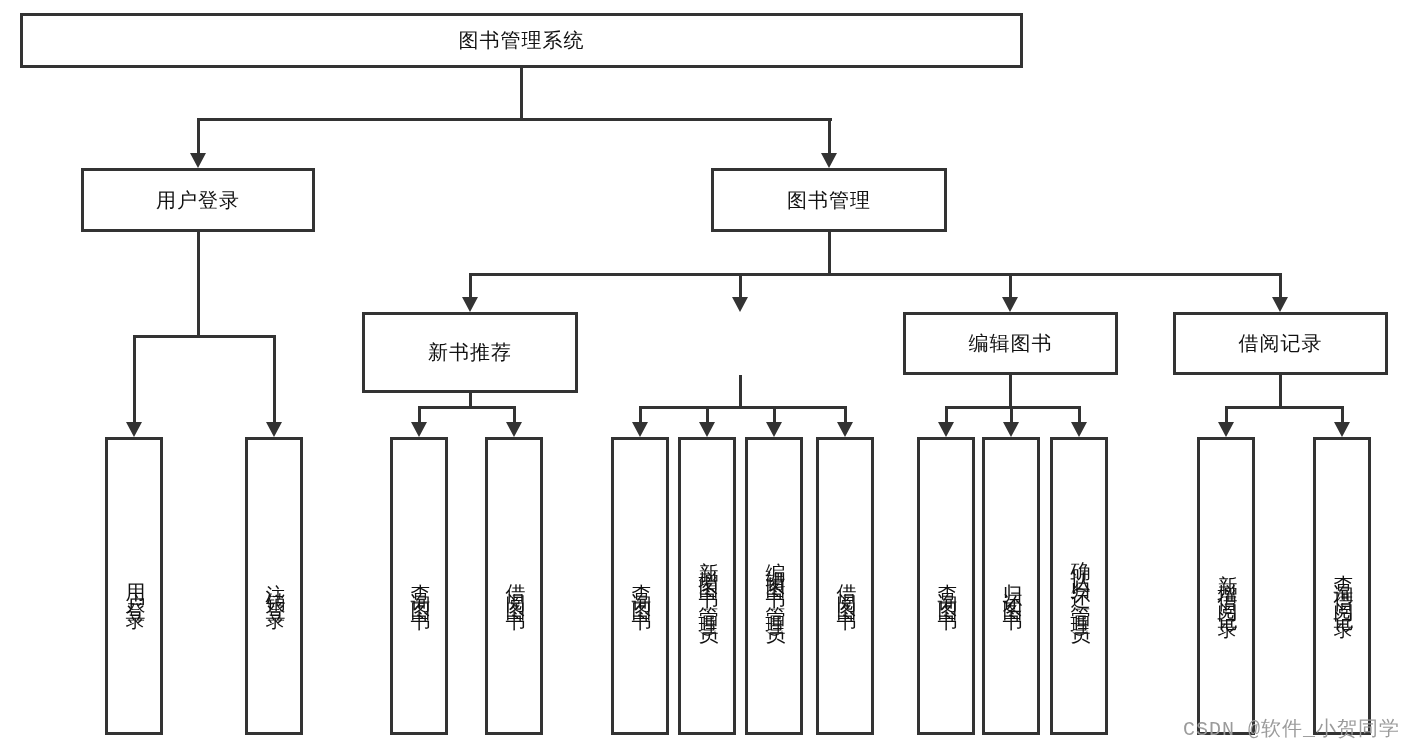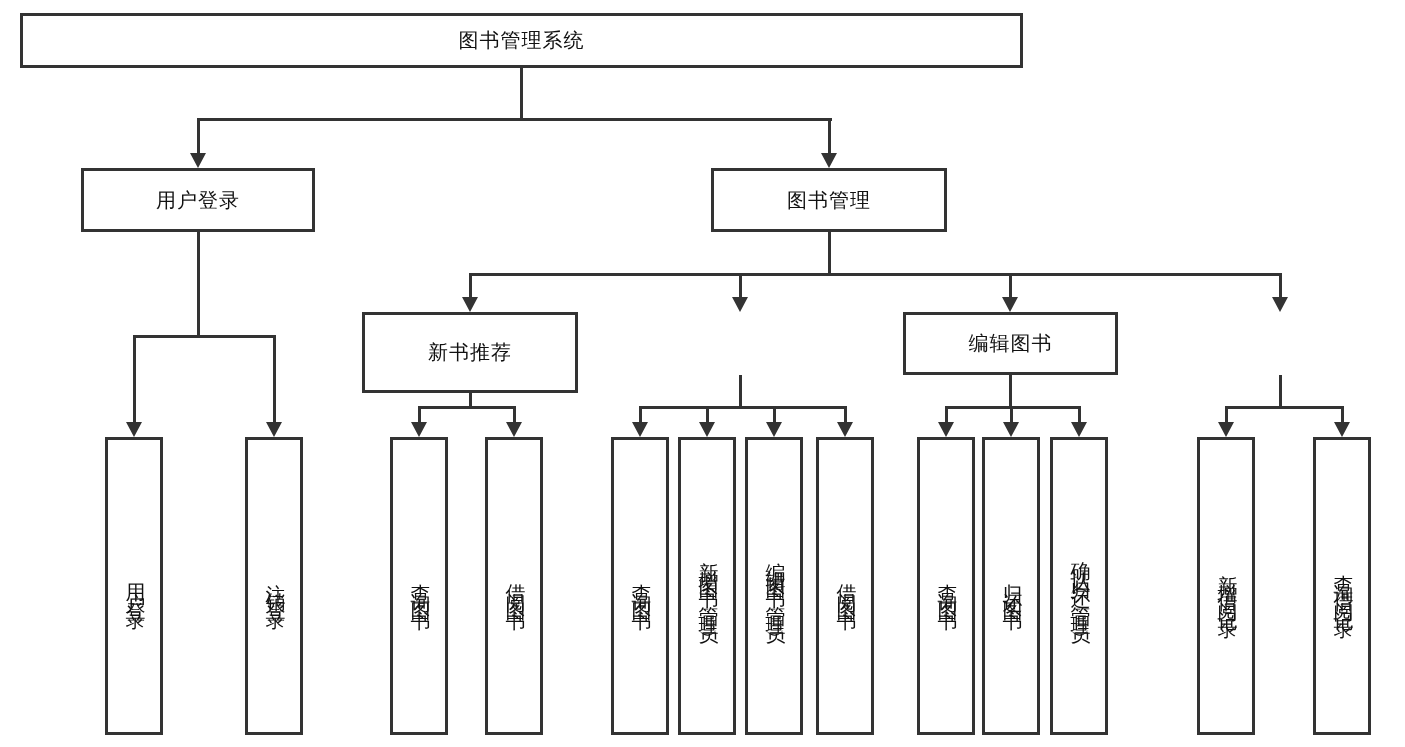--- a/index.html
+++ b/index.html
@@ -89,20 +89,21 @@
 
   <div class="vline" style="left:827.5px; top:232px; height:41px;"></div>
   <div class="hline" style="left:468.5px; top:273px; width:813px;"></div>
   <div class="arrow" style="left:468.5px; top:273px; height:24px;"></div>
   <div class="arrow" style="left:738.5px; top:273px; height:24px;"></div>
   <div class="arrow" style="left:1008.5px; top:273px; height:24px;"></div>
   <div class="arrow" style="left:1278.5px; top:273px; height:24px;"></div>
 
   <div class="box" style="left:362px; top:312px; width:216px; height:81px;">新书推荐</div>
   <div class="box" style="left:903px; top:312px; width:215px; height:63px;">编辑图书</div>
+  <div class="box" style="left:1173px; top:312px; width:215px; height:63px;">借阅记录</div>
 
   <div class="vline" style="left:468.5px; top:375px; height:31px;"></div>
   <div class="hline" style="left:417.5px; top:406px; width:98px;"></div>
   <div class="arrow" style="left:417.5px; top:406px; height:16px;"></div>
   <div class="arrow" style="left:512.5px; top:406px; height:16px;"></div>
 
   <div class="vline" style="left:738.5px; top:375px; height:31px;"></div>
   <div class="hline" style="left:638.5px; top:406px; width:208px;"></div>
   <div class="arrow" style="left:638.5px; top:406px; height:16px;"></div>
   <div class="arrow" style="left:705.5px; top:406px; height:16px;"></div>
@@ -157,14 +158,15 @@
     <span class="vtext">确认归还（管理员）</span>
   </div>
 
   <div class="box" style="left:1197px; top:437px; width:58px; height:298px;">
     <span class="vtext">新增借阅记录</span>
   </div>
   <div class="box" style="left:1313px; top:437px; width:58px; height:298px;">
     <span class="vtext">查询借阅记录</span>
   </div>
 
+  <div class="watermark">CSDN @软件_小贺同学</div>
 
 </div>
 
 </body></html>

